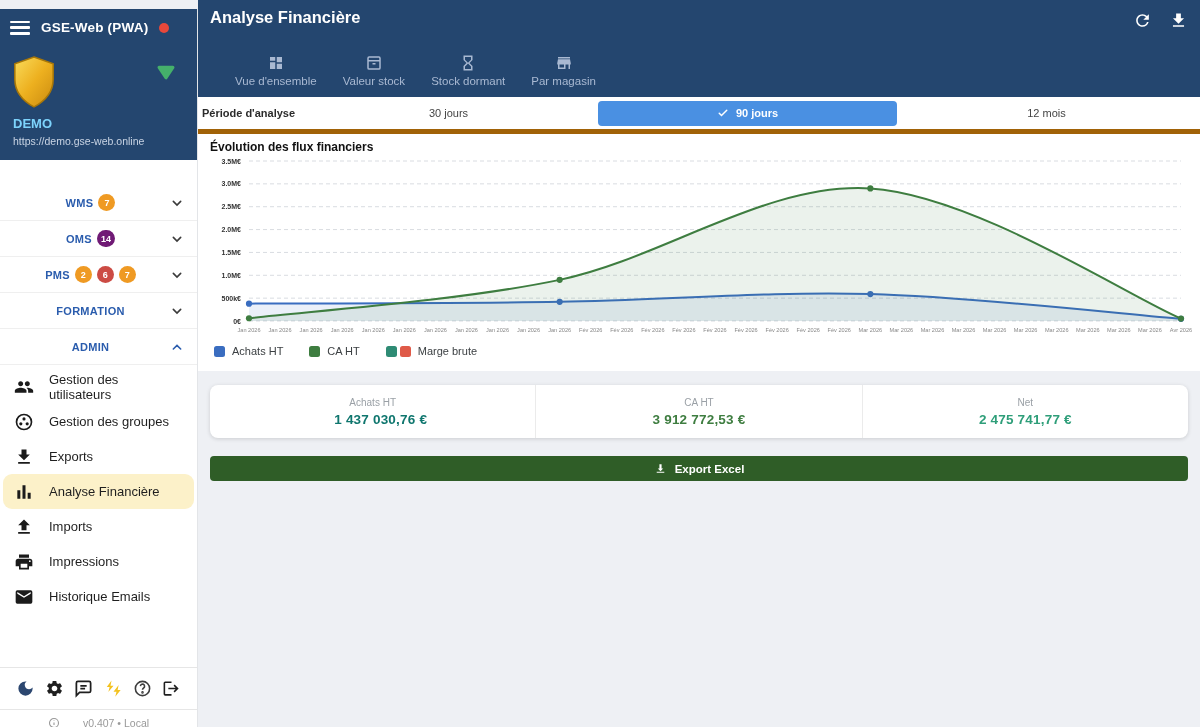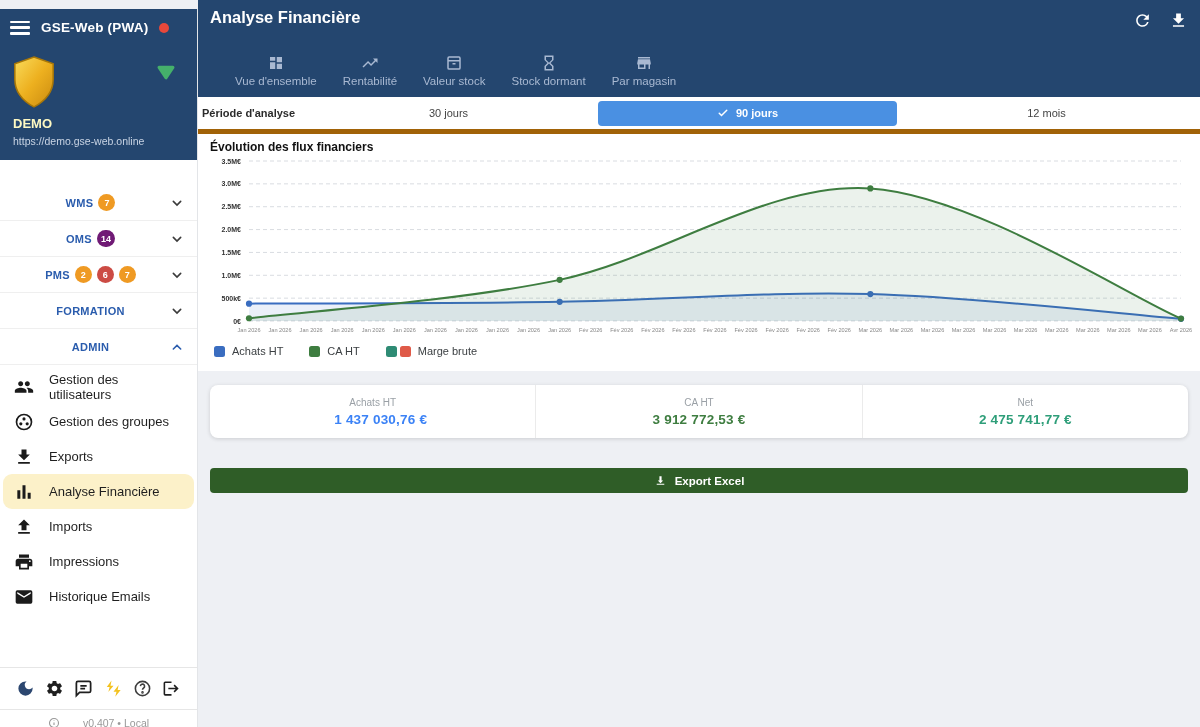--- a/index.html
+++ b/index.html
@@ -8,21 +8,21 @@
 
 .sidebar{position:absolute;left:0;top:9px;width:198px;height:727px;background:#fff;display:flex;flex-direction:column;border-right:1px solid #e3e5e8;z-index:2}
 .sb-top{background:#24466f;height:151px;position:relative;flex:none}
 .app-row{display:flex;align-items:center;gap:11px;padding:11px 12px 0 10px}
 .burger{width:20px;height:14px;display:flex;flex-direction:column;justify-content:space-between;cursor:pointer}
 .burger span{display:block;height:2.5px;background:#fff;border-radius:1px}
 .app-title{color:#fff;font-size:13.5px;font-weight:bold;letter-spacing:.2px;white-space:nowrap}
 .red-dot{width:10px;height:10px;border-radius:50%;background:#e8483b;flex:none}
 .shield{position:absolute;left:11px;top:45px}
 .conn{position:absolute;right:20px;top:55px}
-.env{position:absolute;left:13px;top:107px;color:#fef9c3;font-size:13px;font-weight:bold}
+.env{position:absolute;left:13px;top:107px;color:#7dd3fc;font-size:13px;font-weight:bold}
 .env-url{position:absolute;left:13px;top:126px;color:#c9d4e4;font-size:10.5px}
 .sb-menu{flex:1;padding-top:25px;overflow:hidden}
 .sec-row{height:36px;display:flex;align-items:center;border-bottom:1px solid #efefef;padding:0 12px;cursor:pointer}
 .sec-mid{flex:1;display:flex;align-items:center;justify-content:center;gap:5px}
 .sec-label{color:#2a5cad;font-size:11px;font-weight:bold;letter-spacing:.3px}
 .badge{min-width:17px;height:17px;border-radius:9px;color:#fff;font-size:9px;font-weight:bold;display:flex;align-items:center;justify-content:center;padding:0 4px}
 .admin-items{padding-top:4px}
 .adm-row{height:35px;display:flex;align-items:center;gap:15px;padding:0 14px;font-size:13px;color:#1f1f1f;cursor:pointer}
 .adm-row.active{background:#fcf1c9;border-radius:9px;margin:0 3px;padding:0 11px}
 .adm-ic{width:20px;height:20px;flex:none;display:flex;align-items:center;justify-content:center;color:#1b1b1b}
@@ -49,21 +49,21 @@
 #flux-chart{display:block}
 .legend{display:flex;align-items:center;gap:26px;padding:7px 0 14px 16px;background:#fff}
 .legend-item{display:flex;align-items:center;gap:7px;font-size:11px;color:#3c4043;cursor:pointer}
 .swatches{display:flex;gap:3px}
 .swatch{width:11px;height:11px;border-radius:2.5px;display:inline-block}
 .summary-card{margin:14px 12px 0;background:#fff;border-radius:8px;box-shadow:0 1px 4px rgba(0,0,0,.15);display:flex;height:53px}
 .sum-item{flex:1;display:flex;flex-direction:column;align-items:center;justify-content:center;gap:4px;border-right:1px solid #ebebeb}
 .sum-item:last-child{border-right:none}
 .sum-label{font-size:10px;color:#9aa0a6}
 .sum-value{font-size:13.5px;font-weight:bold;letter-spacing:.2px}
-.export-btn{margin:30px 12px 0;height:25px;background:#2f5d27;border-radius:4px;display:flex;align-items:center;justify-content:center;gap:8px;color:#fff;font-size:11.5px;font-weight:bold;cursor:pointer}
+.export-btn{margin:18px 12px 0;height:25px;background:#2f5d27;border-radius:4px;display:flex;align-items:center;justify-content:center;gap:8px;color:#fff;font-size:11.5px;font-weight:bold;cursor:pointer}
 </style>
 </head>
 <body>
 
 <div class="app">
 
   <div class="sidebar">
     <div class="sb-top" style="background: rgb(36, 70, 111);">
       <div class="app-row">
         <div class="burger">
@@ -279,28 +279,20 @@
           </span>
       </div>
       <div class="tabs" id="tabs">
           <div class="tab">
             <span style="display: flex;">
               <svg viewBox="0 0 24 24" width="18" height="18" fill="currentColor">
                 <path d="M4 4h7v5H4zM13 4h7v7h-7zM4 11h7v9H4zM13 13h7v7h-7z"></path>
               </svg>
             </span>
             <span class="t-label">Vue d'ensemble</span>
-          </div>
-          <div class="tab">
-            <span style="display: flex;">
-              <svg viewBox="0 0 24 24" width="18" height="18" fill="currentColor">
-                <path d="M16 6l2.29 2.29-4.88 4.88-4-4L2 16.59 3.41 18l6-6 4 4 6.3-6.29L22 12V6z"></path>
-              </svg>
-            </span>
-            <span class="t-label">Rentabilité</span>
           </div>
           <div class="tab">
             <span style="display: flex;">
               <svg viewBox="0 0 24 24" width="18" height="18" fill="none" stroke="currentColor" stroke-width="2">
                 <rect x="4" y="4" width="16" height="16" rx="1.5"></rect>
                 <path d="M4 9h16M10 13h4"></path>
               </svg>
             </span>
             <span class="t-label">Valeur stock</span>
           </div>
@@ -427,21 +419,21 @@
             <span class="swatch" style="background: rgb(46, 139, 116);"></span>
             <span class="swatch" style="background: rgb(223, 90, 72);"></span>
           </span>
           <span>Marge brute</span>
         </div>
       </div>
 
     <div class="summary-card" id="summary">
         <div class="sum-item">
           <div class="sum-label">Achats HT</div>
-          <div class="sum-value" style="color: #3b82f6; margin-left: 16px;">1 437 030,76 €</div>
+          <div class="sum-value" style="color: #0f766e; margin-left: 16px;">1 437 030,76 €</div>
         </div>
         <div class="sum-item">
           <div class="sum-label">CA HT</div>
           <div class="sum-value" style="color: rgb(62, 125, 64);">3 912 772,53 €</div>
         </div>
         <div class="sum-item">
           <div class="sum-label">Net</div>
           <div class="sum-value" style="color: rgb(46, 158, 121);">2 475 741,77 €</div>
         </div>
       </div>

